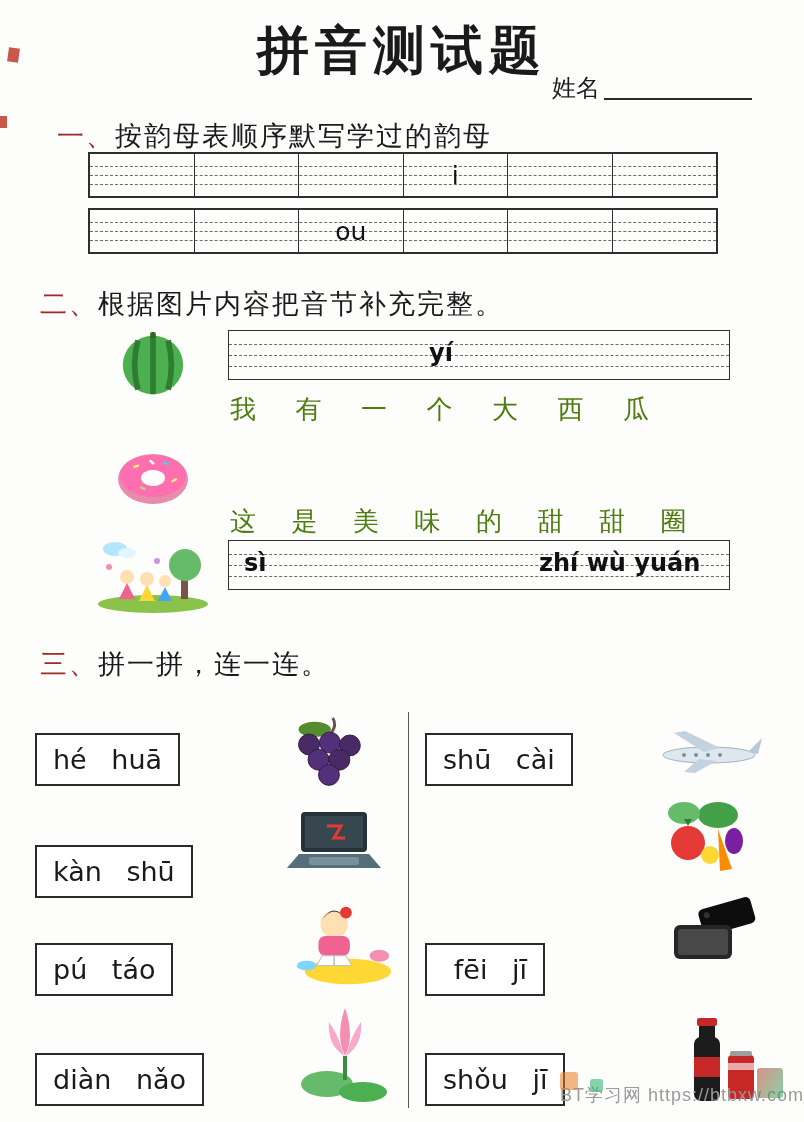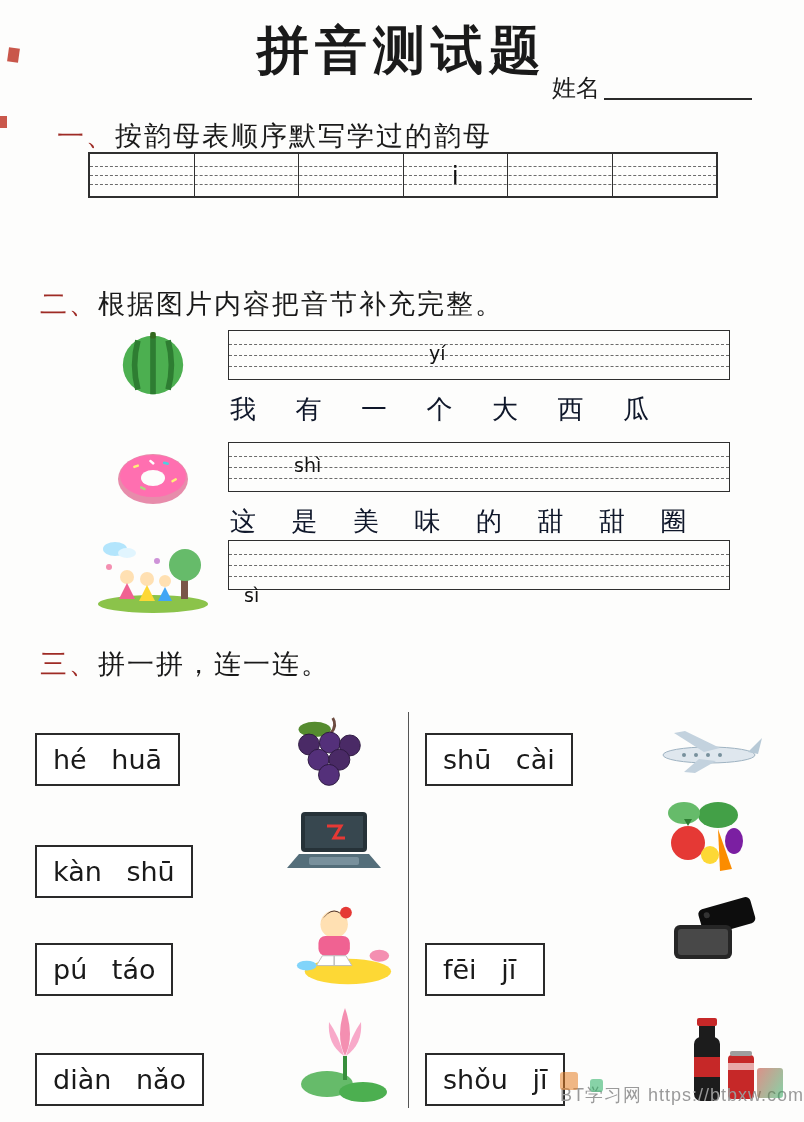--- a/index.html
+++ b/index.html
@@ -35,34 +35,34 @@
   .py { font-family:"DejaVu Sans", sans-serif; font-size:25px; color:#111; }
 
   
   .s2item { position:absolute; left:88px; width:660px; height:110px; }
   .it0 { top:322px; } .it1 { top:434px; } .it2 { top:532px; }
   .s2img { position:absolute; left:0; top:4px; width:130px; height:78px; display:flex; align-items:center; justify-content:center; }
   .wline {
     position:absolute; left:140px; top:8px; width:502px; height:50px;
     border:1.5px solid #2f2f2f;
   }
-  .ans { position:absolute; top:50%; transform:translateY(-58%); font-size:19px; z-index:2; }
-  .pa0 { left:40%; } .pa1 { left:13%; } .pa2 { left:3%;margin-top:32px; } .pb2 { left:62%; }
-  .sent { position:absolute; left:142px; top:70px; width:505px; font-size:26px; color:#0f172a; white-space:nowrap; }
+  .ans { position:absolute; top:50%; transform:translateY(-58%); font-size:24px; z-index:2;font-weight:bold; }
+  .pa0 { left:40%; } .pa1 { left:13%; } .pa2 { left:3%; } .pb2 { left:62%; }
+  .sent { position:absolute; left:142px; top:70px; width:505px; font-size:26px; color:#4d7c0f; white-space:nowrap; }
   .sent0 { word-spacing:33px; } .sent1 { word-spacing:29px; } .sent2 { word-spacing:23px; }
 
   
   .match { position:absolute; left:35px; top:712px; width:745px; height:402px; }
   .wbox {
     position:absolute; border:2px solid #2a2a2a; background:#fff;
     padding:9px 16px; font-family:"DejaVu Sans", sans-serif; font-size:27px;
     word-spacing:16px; min-width:120px; text-align:left;
   }
   .lw0 { left:0; top:21px; }  .lw1 { left:0; top:133px; } .lw2 { left:0; top:231px; } .lw3 { left:0; top:341px; }
-  .rw0 { left:390px; top:21px; } .rw1 { left:390px; top:133px; } .rw2 { left:390px; top:231px; } .rw3 { left:390px; top:341px; }
+  .rw0 { left:390px; top:21px; } .rw1 { left:390px; top:133px; } .rw2 { left:390px; top:231px;text-align:right; } .rw3 { left:390px; top:341px; }
   .vdiv { position:absolute; left:373px; top:0; height:396px; border-left:1.5px solid #555; }
   .mimg { position:absolute; display:flex; align-items:center; justify-content:center; }
   .im-grapes { left:232px; top:4px;  width:122px; height:76px; }
   .im-laptop { left:238px; top:92px; width:122px; height:76px; }
   .im-girl   { left:252px; top:182px; width:112px; height:96px; }
   .im-lotus  { left:262px; top:286px; width:95px;  height:106px; }
   .im-plane  { left:618px; top:12px;  width:112px; height:52px; }
   .im-veg    { left:624px; top:82px;  width:92px;  height:82px; }
   .im-phone  { left:628px; top:182px; width:102px; height:72px; }
   .im-cola   { left:644px; top:296px; width:82px;  height:98px; }
@@ -117,20 +117,43 @@
         <span class="py">i</span>
       </div>
     <div class="pcell">
         <span class="py"></span>
       </div>
     <div class="pcell">
         <span class="py"></span>
       </div>
   </div>
 
+  <div class="pgrid grid2">
+    <i class="dash d1"></i>
+    <i class="dash d2"></i>
+    <i class="dash d3"></i>
+    <div class="pcell">
+        <span class="py"></span>
+      </div>
+    <div class="pcell">
+        <span class="py"></span>
+      </div>
+    <div class="pcell">
+        <span class="py">ou</span>
+      </div>
+    <div class="pcell">
+        <span class="py"></span>
+      </div>
+    <div class="pcell">
+        <span class="py"></span>
+      </div>
+    <div class="pcell">
+        <span class="py"></span>
+      </div>
+  </div>
 
   <div class="heading s2-heading">
     <span class="sec-num">二、</span><span>根据图片内容把音节补充完整。</span>
   </div>
 
   <div class="s2item it0">
     <div class="s2img">
       <svg width="70" height="66" viewBox="0 0 70 70">
         <ellipse cx="35" cy="35" rx="32" ry="31" fill="#4caf50"></ellipse>
         <path d="M19 9 Q12 35 19 61" stroke="#2e7d32" stroke-width="6" fill="none"></path>
@@ -153,26 +176,20 @@
       <svg width="80" height="60" viewBox="0 0 80 60">
         <ellipse cx="40" cy="32" rx="35" ry="25" fill="#e78cab"></ellipse>
         <ellipse cx="40" cy="29" rx="33" ry="21" fill="#ff6fb0"></ellipse>
         <ellipse cx="40" cy="31" rx="12" ry="8" fill="#fdfdfc"></ellipse>
         <rect x="20" y="18" width="6" height="2.5" rx="1" fill="#fff176" transform="rotate(-20 23 19)"></rect>
         <rect x="50" y="15" width="6" height="2.5" rx="1" fill="#4dd0e1" transform="rotate(15 53 16)"></rect>
         <rect x="58" y="32" width="6" height="2.5" rx="1" fill="#fff176" transform="rotate(-30 61 33)"></rect>
         <rect x="27" y="40" width="6" height="2.5" rx="1" fill="#aed581" transform="rotate(25 30 41)"></rect>
         <rect x="36" y="14" width="6" height="2.5" rx="1" fill="#ffffff" transform="rotate(40 39 15)"></rect>
       </svg>
-    </div>
-    <div class="wline">
-      <i class="dash d1"></i>
-      <i class="dash d2"></i>
-      <i class="dash d3"></i>
-      <span class="py ans pa1">shì</span>
     </div>
     <div class="sent sent1">这 是 美 味 的 甜 甜 圈</div>
   </div>
 
   <div class="s2item it2">
     <div class="s2img">
       <svg width="112" height="76" viewBox="0 0 112 76">
         <ellipse cx="56" cy="67" rx="55" ry="9" fill="#8bc34a"></ellipse>
         <ellipse cx="18" cy="12" rx="12" ry="7" fill="#b3e5fc"></ellipse>
         <ellipse cx="30" cy="16" rx="9" ry="5" fill="#e1f5fe"></ellipse>
@@ -186,20 +203,21 @@
         <path d="M61 64 L68 50 L75 64 Z" fill="#42a5f5"></path>
         <circle cx="12" cy="30" r="3" fill="#f48fb1"></circle>
         <circle cx="60" cy="24" r="3" fill="#ce93d8"></circle>
       </svg>
     </div>
     <div class="wline">
       <i class="dash d1"></i>
       <i class="dash d2"></i>
       <i class="dash d3"></i>
       <span class="py ans pa2">sì</span>
+      <span class="py ans pb2">zhí wù yuán</span>
     </div>
   </div>
 
   <div class="heading s3-heading">
     <span class="sec-num">三、</span><span>拼一拼，连一连。</span>
   </div>
 
   <div class="match">
 
     <div class="wbox lw0"><span>hé huā</span></div>

